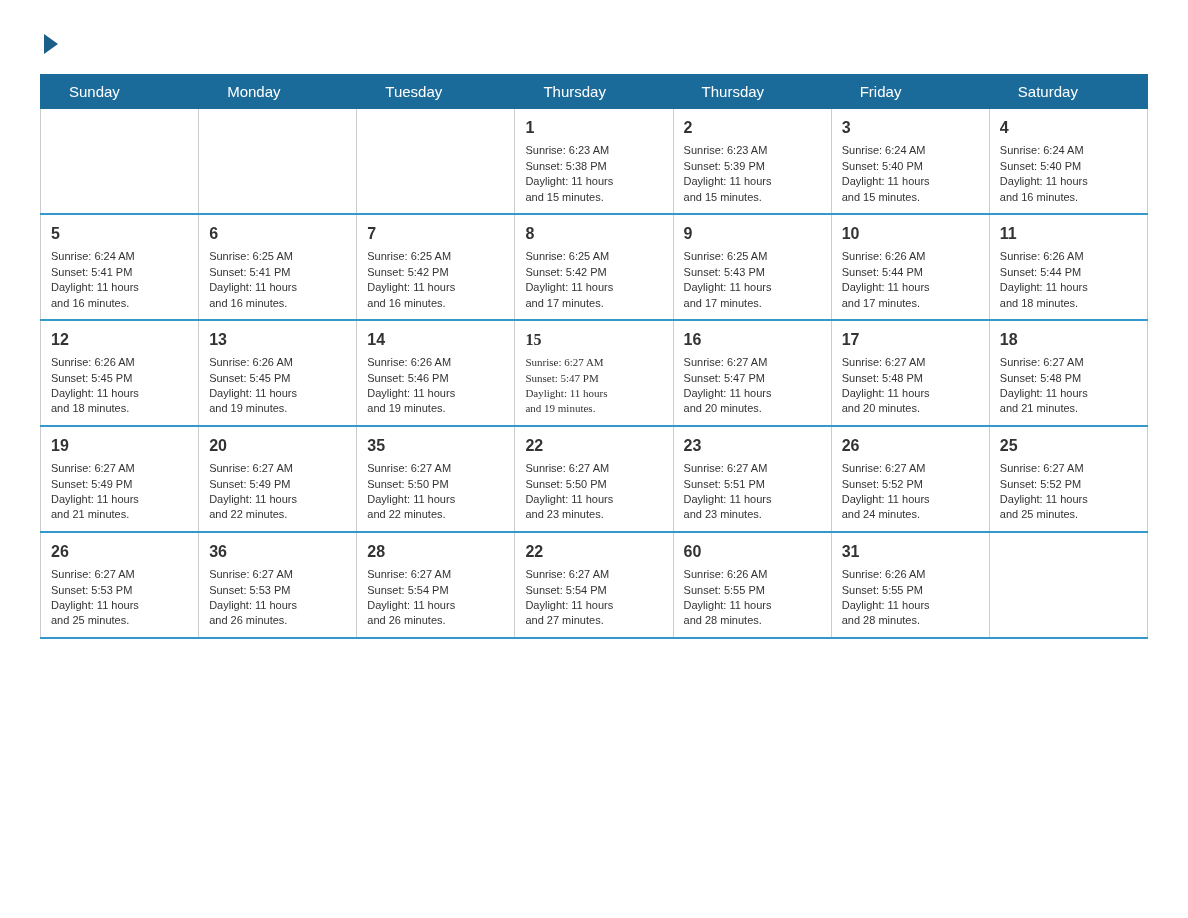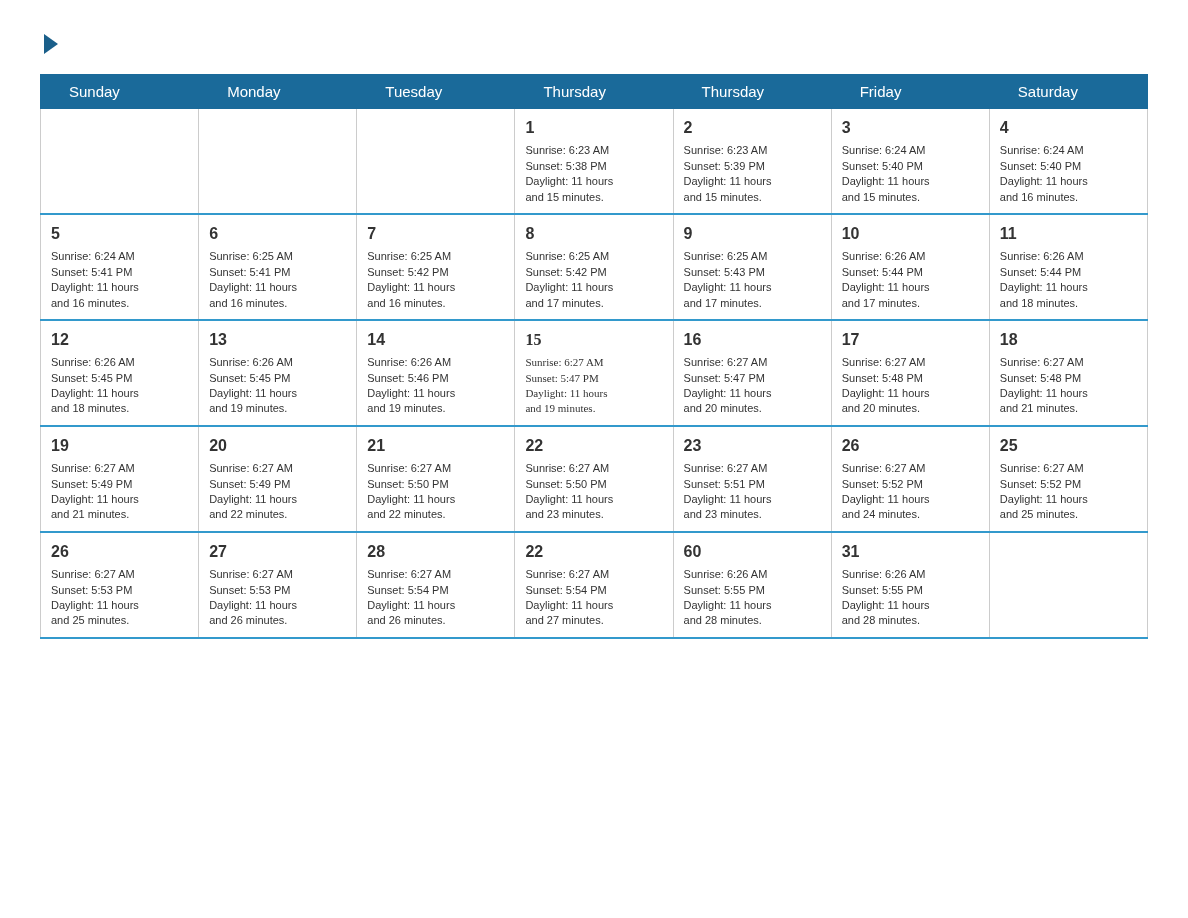--- a/index.html
+++ b/index.html
@@ -276,21 +276,21 @@
 and 21 minutes.</div>
         </td>
         <td style="border-bottom: 2.5px solid rgb(51, 153, 204);">
           <span class="day-number">20</span>
           <div class="day-info" style="white-space: pre-line;">Sunrise: 6:27 AM
 Sunset: 5:49 PM
 Daylight: 11 hours
 and 22 minutes.</div>
         </td>
         <td style="border-bottom: 2.5px solid rgb(51, 153, 204);">
-          <span class="day-number">21</span>
+          <span class="day-number">35</span>
           <div class="day-info" style="white-space: pre-line;">Sunrise: 6:27 AM
 Sunset: 5:50 PM
 Daylight: 11 hours
 and 22 minutes.</div>
         </td>
         <td style="border-bottom: 2.5px solid rgb(51, 153, 204);">
           <span class="day-number">22</span>
           <div class="day-info" style="white-space: pre-line;">Sunrise: 6:27 AM
 Sunset: 5:50 PM
 Daylight: 11 hours
@@ -320,21 +320,21 @@
       </tr>
       <tr>
         <td style="border-bottom: 2.5px solid rgb(51, 153, 204);">
           <span class="day-number">26</span>
           <div class="day-info" style="white-space: pre-line;">Sunrise: 6:27 AM
 Sunset: 5:53 PM
 Daylight: 11 hours
 and 25 minutes.</div>
         </td>
         <td style="border-bottom: 2.5px solid rgb(51, 153, 204);">
-          <span class="day-number">27</span>
+          <span class="day-number">36</span>
           <div class="day-info" style="white-space: pre-line;">Sunrise: 6:27 AM
 Sunset: 5:53 PM
 Daylight: 11 hours
 and 26 minutes.</div>
         </td>
         <td style="border-bottom: 2.5px solid rgb(51, 153, 204);">
           <span class="day-number">28</span>
           <div class="day-info" style="white-space: pre-line;">Sunrise: 6:27 AM
 Sunset: 5:54 PM
 Daylight: 11 hours

